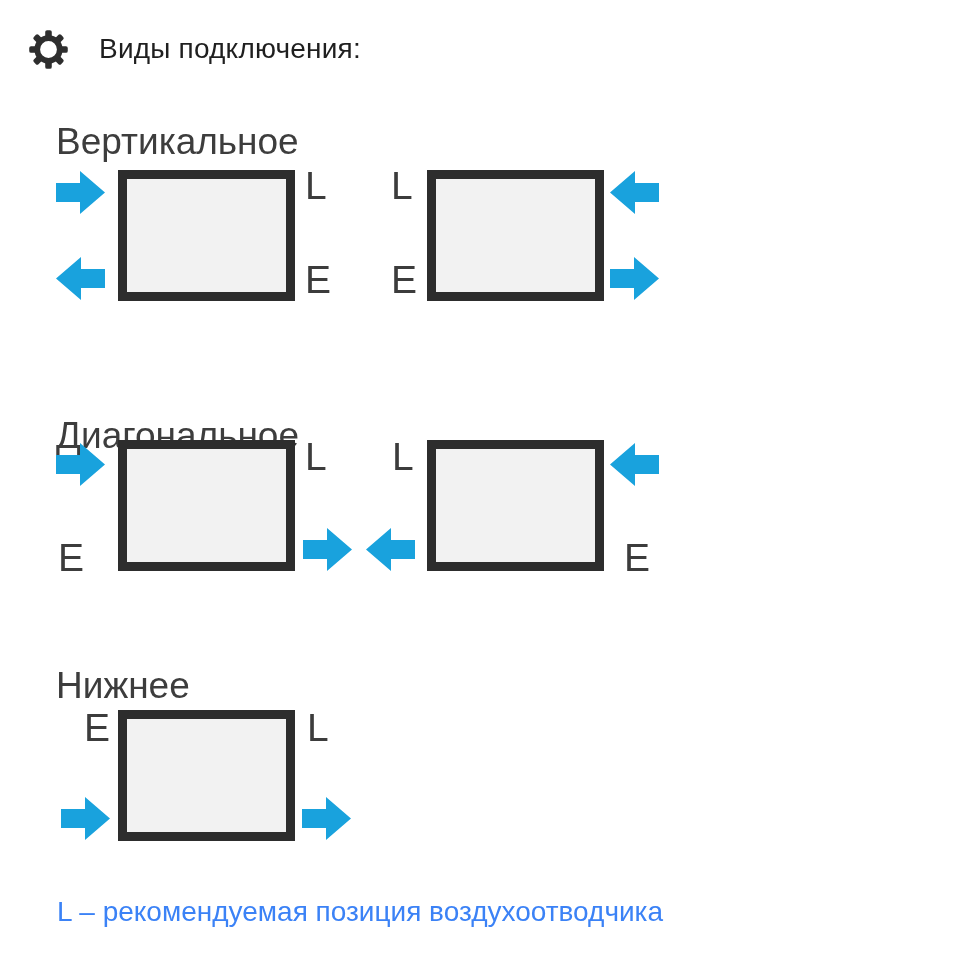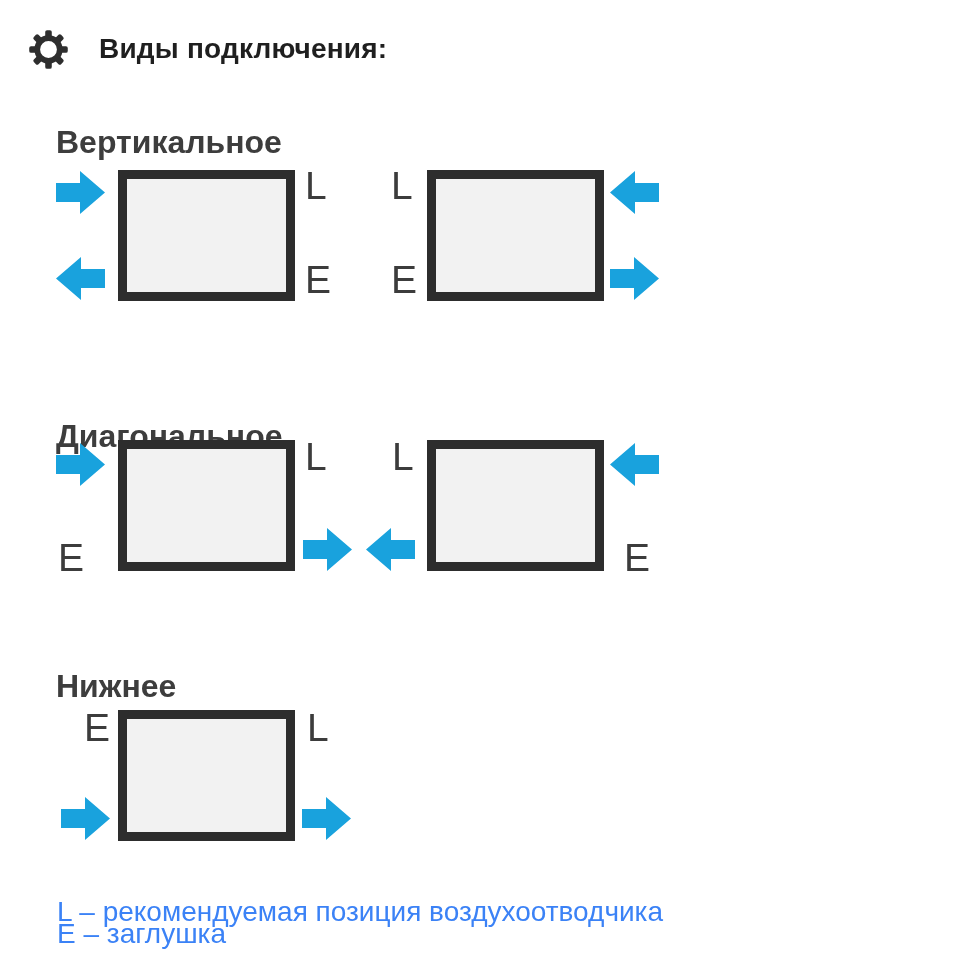--- a/index.html
+++ b/index.html
@@ -16,30 +16,30 @@
     position: absolute;
     left: 28px; top: 29px;
     width: 41px; height: 41px;
     color: #2e2e2e;
   }
   .title {
     position: absolute;
     left: 99px; top: 33px;
     font-size: 28px;
     line-height: 32px;
-    font-weight: 700;
+    font-weight: 400;
     color: var(--title-text, #1f1f1f);
     letter-spacing: .2px;
   }
   .sec-label {
     position: absolute;
     left: 56px;
-    font-size: 32px;
+    font-size: 37px;
     line-height: 36px;
-    font-weight: 700;
+    font-weight: 400;
     color: #3d3d3d;
   }
   .box {
     position: absolute;
     width: 177px; height: 131px;
     border: 9px solid var(--box-border, #2d2d2d);
     background: var(--box-fill, #f2f2f2);
   }
   .pl {
     position: absolute;
@@ -120,16 +120,15 @@
 
     <div class="box" style="left:118px; top:710px"></div>
     <div class="pl" style="left:84px;  top:708px">E</div>
     <div class="pl" style="left:307px; top:708px">L</div>
     <div class="arrow" style="left:61px;  top:797px"></div>
     <div class="arrow" style="left:302px; top:797px"></div>
   </div>
 
   <div class="legend">
     <div>L – рекомендуемая позиция воздухоотводчика</div>
-    <div>E – заглушка</div>
   </div>
 
 </div>
 
 </body></html>

